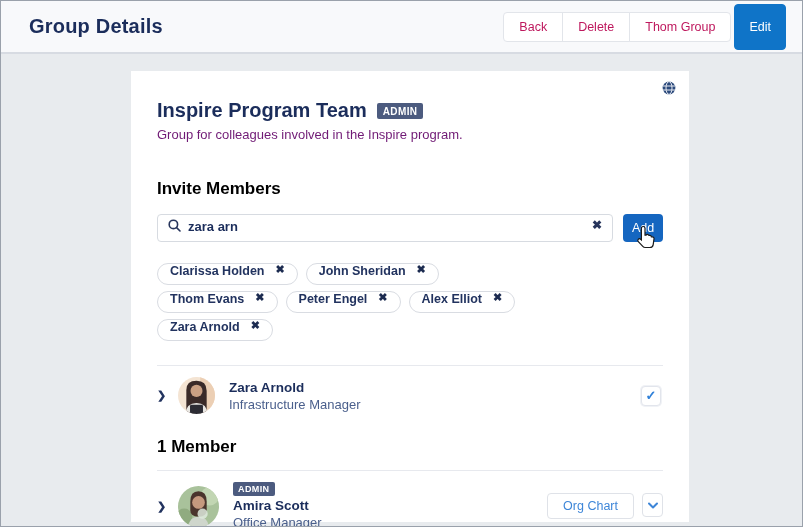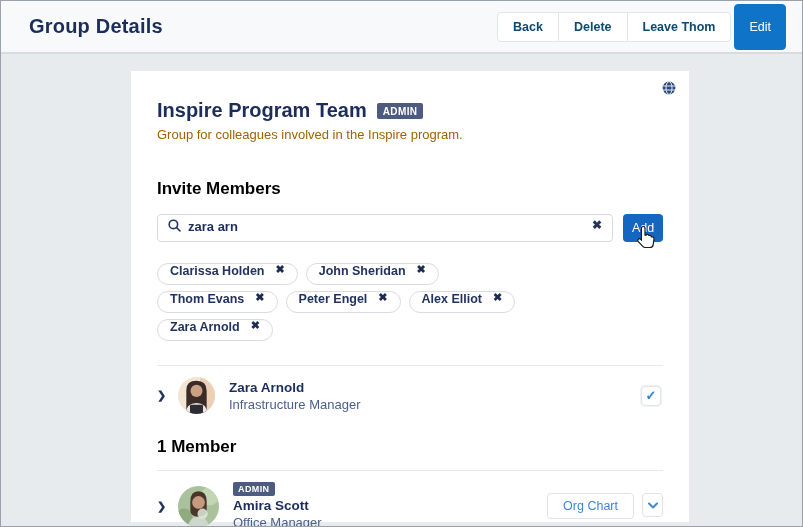--- a/index.html
+++ b/index.html
@@ -5,34 +5,34 @@
   * { margin:0; padding:0; box-sizing:border-box; }
   html,body { width:803px; height:527px; }
   body { font-family:"Liberation Sans", sans-serif; }
   .page { width:803px; height:527px; border:1px solid #9aa1ab; background:#e8ebee; position:relative; overflow:hidden; }
 
   
   .header { height:53px; background:#f8f9fb; border-bottom:2px solid #d7dbe2; display:flex; align-items:center; padding:0 16px 0 28px; }
   .header h1 { font-size:20px; font-weight:700; color:#1b2d5b; letter-spacing:.2px; }
   .header-actions { margin-left:auto; display:flex; align-items:center; }
   .btn-group { display:flex; }
-  .btn-group .btn { background:#ffffff; border:1px solid #e2e5ea; color:#0c4a6e; font-size:12.5px; height:30px; padding:0 15px; cursor:pointer; font-family:inherit;font-weight:bold; }
+  .btn-group .btn { background:#ffffff; border:1px solid #e2e5ea; color:#be185d; font-size:12.5px; height:30px; padding:0 15px; cursor:pointer; font-family:inherit; }
   .btn-group .btn + .btn { margin-left:-1px; }
   .btn-group .btn:first-child { border-radius:4px 0 0 4px; }
   .btn-group .btn:last-child { border-radius:0 4px 4px 0; }
   .btn-primary { background:#0f74c8; border:1px solid #0f74c8; color:#ffffff; font-size:12.5px; height:46px; padding:0 14px; border-radius:4px; margin-left:3px; cursor:pointer; font-family:inherit; }
 
   
   .card { position:absolute; left:130px; top:70px; width:558px; height:451px; background:#ffffff; padding:24px 26px; }
   .globe { position:absolute; top:10px; right:13px; width:14px; height:14px; }
 
   .title-row { display:flex; align-items:center; gap:10px; margin-top:4px; }
   .group-name { font-size:20px; font-weight:700; color:#1b2d5b; }
   .badge { background:#4c5b7f; color:#ffffff; font-size:10px; font-weight:700; letter-spacing:.4px; padding:3px 6px 2px; border-radius:2px; }
-  .group-desc { margin-top:5px; font-size:13px; color:#a16207; }
+  .group-desc { margin-top:5px; font-size:13px; color:#701a75; }
 
   .section-heading { font-size:17px; font-weight:700; color:#000000; }
   .invite-heading { margin-top:37px; }
 
   .search-row { margin-top:15px; display:flex; gap:10px; align-items:center; }
   .search-box { flex:1; height:28px; border:1px solid #d7dbe1; border-radius:4px; background:#fff; display:flex; align-items:flex-start; padding:4px 10px; gap:7px; }
   .search-box svg { flex:none; }
   .search-input { border:none; outline:none; flex:1; font-size:13px; font-weight:600; color:#1b2d5b; font-family:inherit; background:transparent; }
   .clear-x { color:#27355c; font-size:12px; font-weight:700; cursor:pointer; line-height:1; }
   .add-btn { width:40px; height:28px; background:#1566c0; color:#fff; border:none; border-radius:4px; font-size:12.5px; font-family:inherit; cursor:pointer; }
@@ -69,21 +69,21 @@
 <body>
 
 <div class="page">
 
   <div class="header">
     <h1>Group Details</h1>
     <div class="header-actions">
       <div class="btn-group">
         <button class="btn">Back</button>
         <button class="btn">Delete</button>
-        <button class="btn">Leave Thom</button>
+        <button class="btn">Thom Group</button>
       </div>
       <button class="btn-primary">Edit</button>
     </div>
   </div>
 
   <div class="card">
 
     <span class="globe">
       <svg width="14" height="14" viewBox="0 0 14 14">
         <circle cx="7" cy="7" r="6.4" fill="#2c4a7c"></circle>

